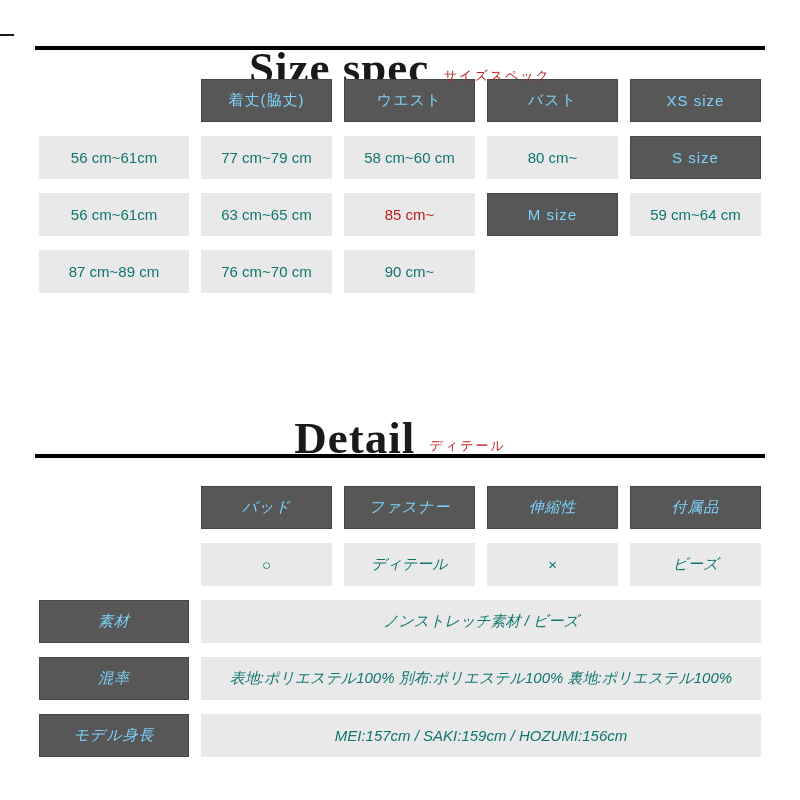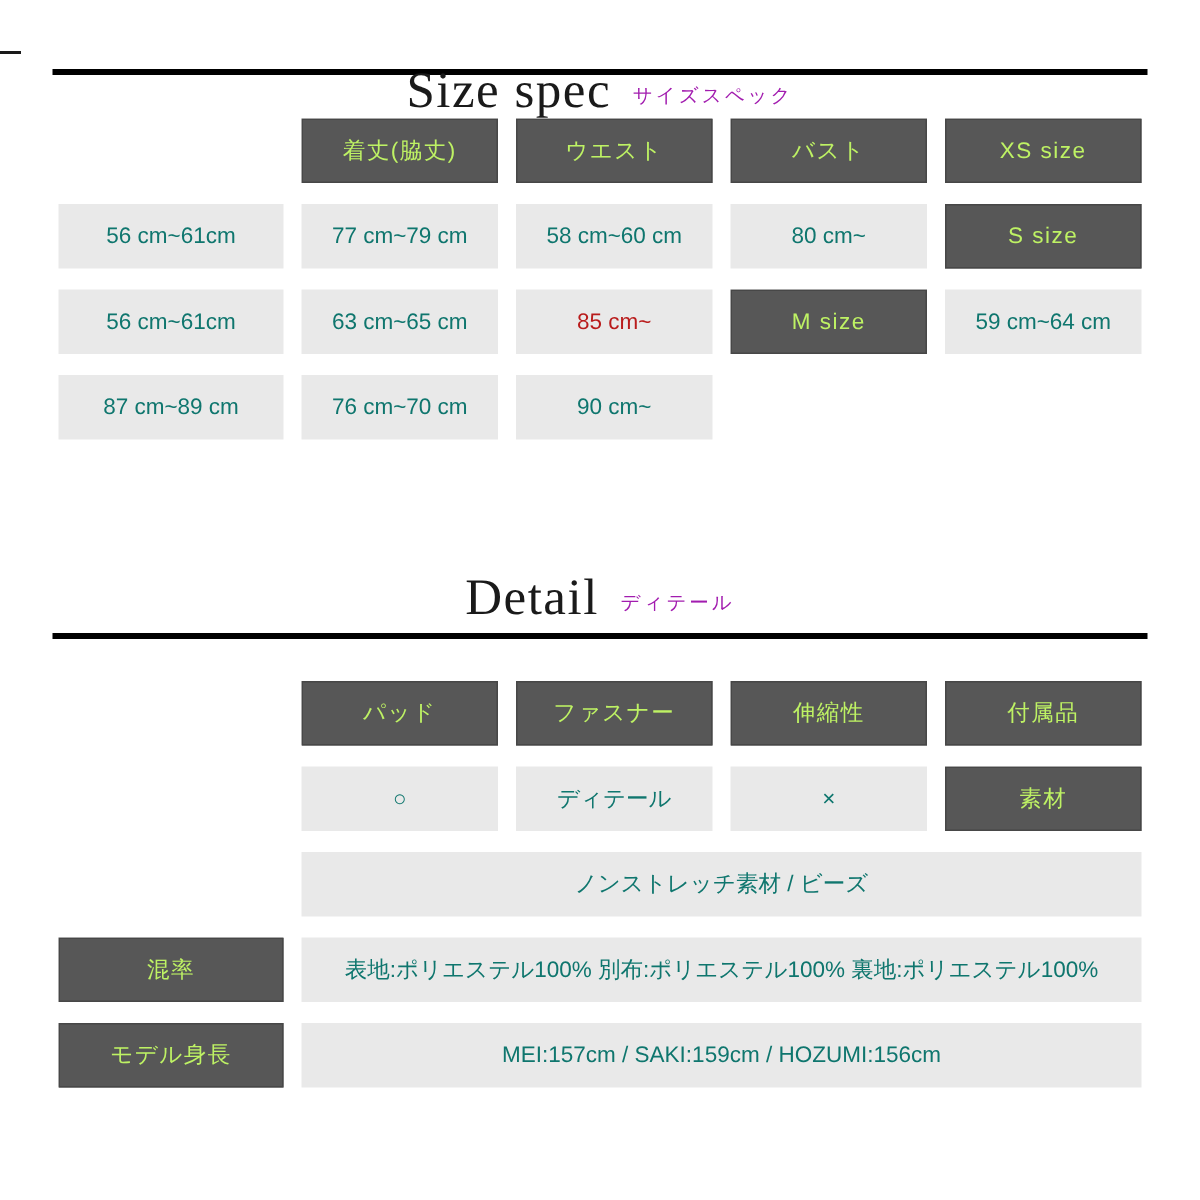--- a/index.html
+++ b/index.html
@@ -4,46 +4,46 @@
 <style>
   html,body { margin:0; padding:0; background:#ffffff; }
   .page {
     position:relative; width:800px; height:800px; background:#ffffff;
     font-family:"Liberation Sans", sans-serif; overflow:hidden;
   }
   .top-dash { position:absolute; left:0; top:34px; width:14px; height:2px; background:#1a1a1a; }
 
   .section-title { text-align:center; color:#1a1a1a; }
   .section-title .en {
-    font-family:"Liberation Serif", serif; font-size:34px; font-weight:400; letter-spacing:1px;
+    font-family:"Liberation Serif", serif; font-size:45px; font-weight:700; letter-spacing:1px;
   }
   .section-title .jp {
-    font-size:13px; letter-spacing:2px; margin-left:10px; color:#a21caf;
+    font-size:13px; letter-spacing:2px; margin-left:10px; color:#b91c1c;
     position:relative; top:-3px;
   }
   #size-title { padding-top:42px; height:46px; box-sizing:border-box; }
-  #detail-title { margin-top:85px; height:44px; box-sizing:border-box; padding-top:2px; }
+  #detail-title { margin-top:117px; height:44px; box-sizing:border-box; padding-top:2px; }
 
   .rule { width:730px; height:4px; background:#000; margin:0 auto; }
 
   .grid {
     width:722px; margin:0 auto;
     display:grid;
     grid-template-columns:150px repeat(4, 131px);
     column-gap:12px; row-gap:14px;
   }
   #size-table  { margin-top:29px; }
-  #detail-table{ margin-top:28px; }
+  #detail-table{ margin-top:28px;font-style:italic; }
 
   .cell {
     height:43px; display:flex; align-items:center; justify-content:center;
     font-size:15px; box-sizing:border-box;
   }
   .cell-dark {
-    background:#575757; color:#bef264; letter-spacing:1px;
+    background:#575757; color:#7dd3fc; letter-spacing:1px;
     box-shadow: inset 0 0 0 1px #474747;
   }
   .cell-light { background:#e9e9e9; color:#0f766e; }
   .cell-light.muted { color:#b91c1c; }
   .spacer { height:43px; }
   .wide { grid-column:2 / 6; }
 </style>
 </head>
 <body>
 
@@ -91,20 +91,21 @@
     <div class="spacer"></div>
     <div class="cell cell-dark">パッド</div>
     <div class="cell cell-dark">ファスナー</div>
     <div class="cell cell-dark">伸縮性</div>
     <div class="cell cell-dark">付属品</div>
 
     <div class="spacer"></div>
     <div class="cell cell-light">○</div>
     <div class="cell cell-light">ディテール</div>
     <div class="cell cell-light">×</div>
+    <div class="cell cell-light">ビーズ</div>
 
     <div class="cell cell-dark">素材</div>
     <div class="cell cell-light wide">ノンストレッチ素材  /  ビーズ</div>
 
     <div class="cell cell-dark">混率</div>
     <div class="cell cell-light wide">表地:ポリエステル100% 別布:ポリエステル100% 裏地:ポリエステル100%</div>
 
     <div class="cell cell-dark">モデル身長</div>
     <div class="cell cell-light wide">MEI:157cm  /  SAKI:159cm  /  HOZUMI:156cm</div>
   </div>

